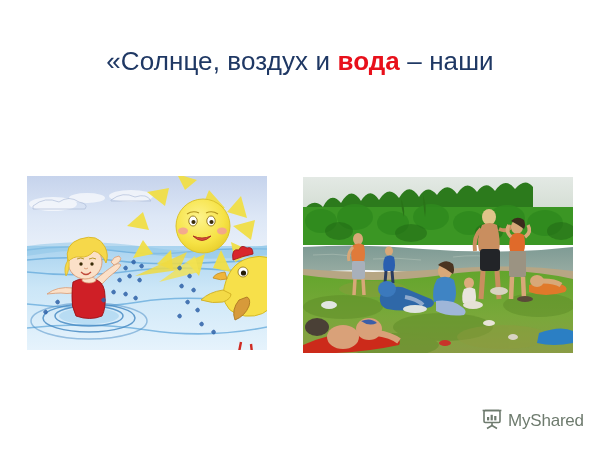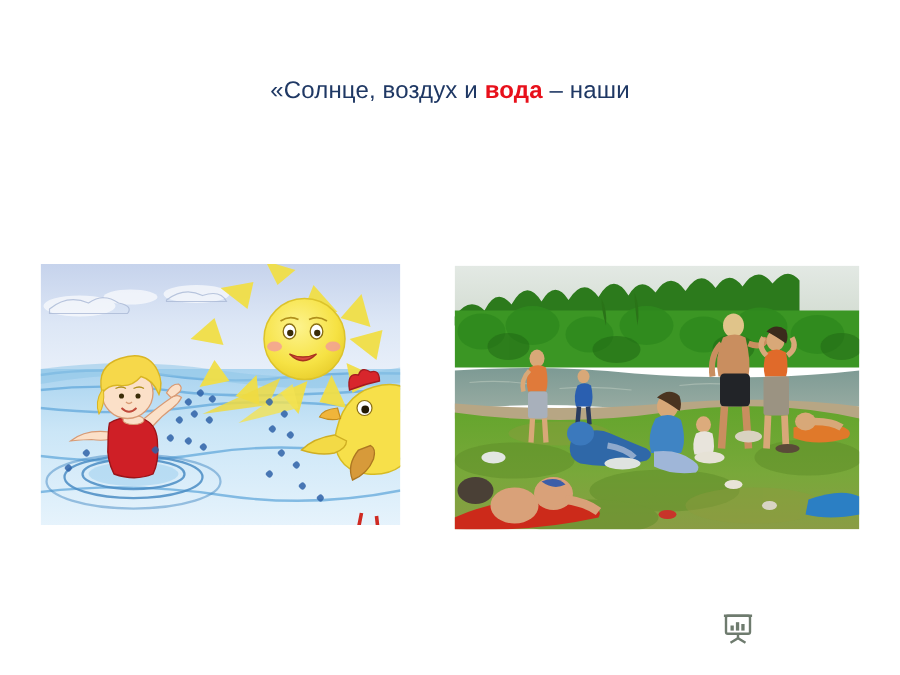--- a/index.html
+++ b/index.html
@@ -15,21 +15,21 @@
     font-family: "Liberation Sans", sans-serif;
   }
 
   
   #slide-title {
     position: absolute;
     left: 0;
     top: 44px;
     width: 600px;
     text-align: center;
-    font-size: 16px;
+    font-size: 26px;
     line-height: 34px;
     color: #1f3864;
     letter-spacing: 0.1px;
   }
   #slide-title .hl {
     color: #e8101b;
     font-weight: bold;
   }
 
   
@@ -378,13 +378,14 @@
     <svg width="22" height="22" viewBox="0 0 22 22">
       <rect x="3" y="2.5" width="16" height="12" rx="1.2" fill="none" stroke="#6e7b6e" stroke-width="1.6"></rect>
       <rect x="6" y="9" width="2.2" height="3.4" fill="#6e7b6e"></rect>
       <rect x="9.6" y="6.8" width="2.2" height="5.6" fill="#6e7b6e"></rect>
       <rect x="13.2" y="8" width="2.2" height="4.4" fill="#6e7b6e"></rect>
       <path d="M11 14.5 v3" stroke="#6e7b6e" stroke-width="1.6"></path>
       <path d="M6 20.5 l5 -3 l5 3" fill="none" stroke="#6e7b6e" stroke-width="1.6"></path>
       <path d="M1.6 2.5 h18.8" stroke="#6e7b6e" stroke-width="1.6"></path>
     </svg>
   </span>
+  <span class="wm-text">MyShared</span>
 </div>
 
 </body></html>

